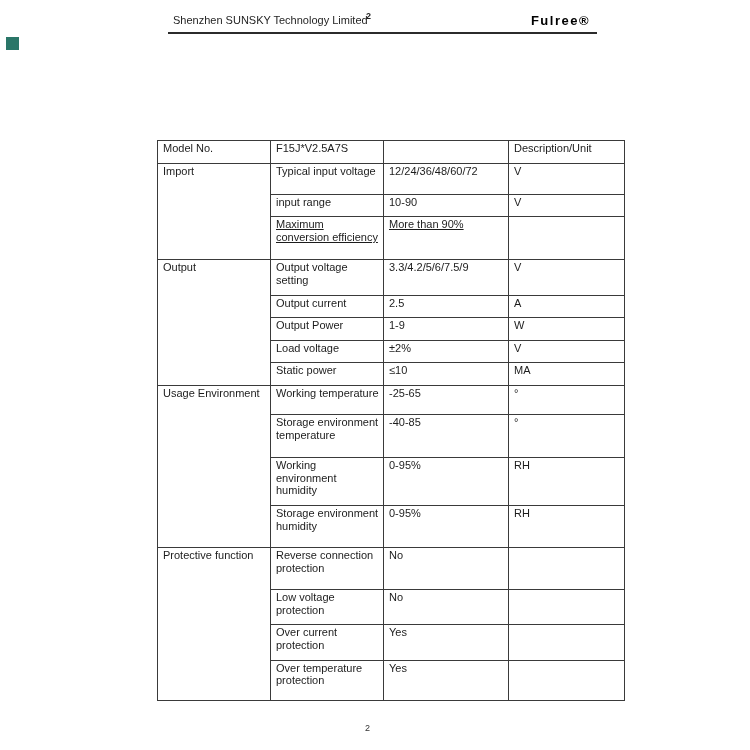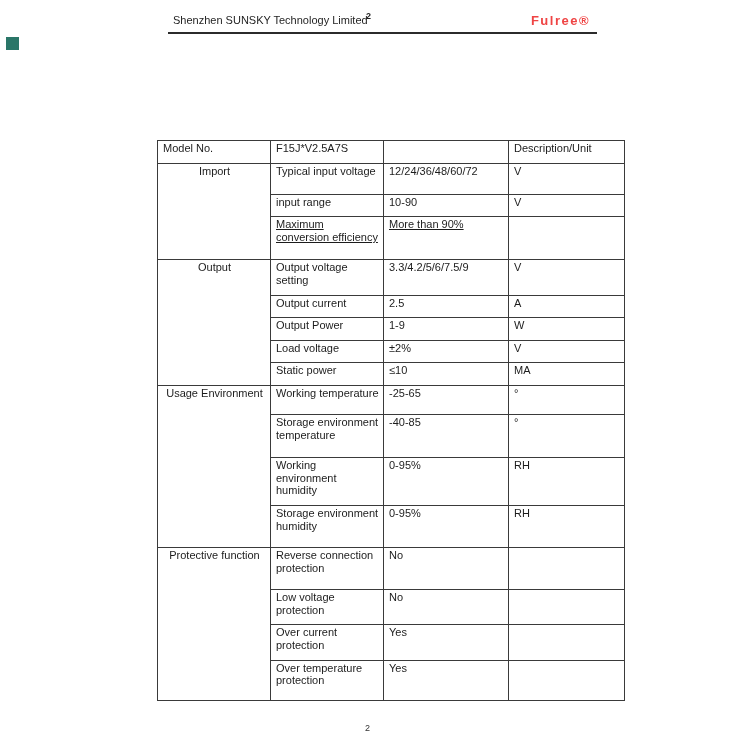--- a/index.html
+++ b/index.html
@@ -44,21 +44,21 @@
   }
   .brand {
     position: absolute;
     left: 505px;
     top: 13px;
     width: 85px;
     text-align: right;
     font-size: 13px;
     font-weight: 600;
     letter-spacing: 1.5px;
-    color: #ef4444;
+    color: #000000;
     white-space: nowrap;
   }
   .header-rule {
     position: absolute;
     left: 168px;
     top: 32px;
     width: 429px;
     height: 2px;
     background: #2b2b2b;
   }
@@ -87,21 +87,20 @@
     vertical-align: top;
     padding: 1px 4px 8px 5px;
     overflow: hidden;
   }
   td.col1 { width: 103px; }
   td.col2 { width: 103px; }
   td.col3 { width: 115px; }
   td.col4 { width: 106px; }
   td.model-cell { padding-left: 10px; }
   td.group-cell {
-    text-align: center;
     vertical-align: top;
     padding-left: 2px;
     padding-right: 2px;
   }
   td.group-import      { padding-top: 19px; }
   td.group-output      { padding-top: 40px; }
   td.group-usage       { padding-top: 17px; }
   td.group-protective  { padding-top: 19px; }
   .page-footer {
     position: absolute;

